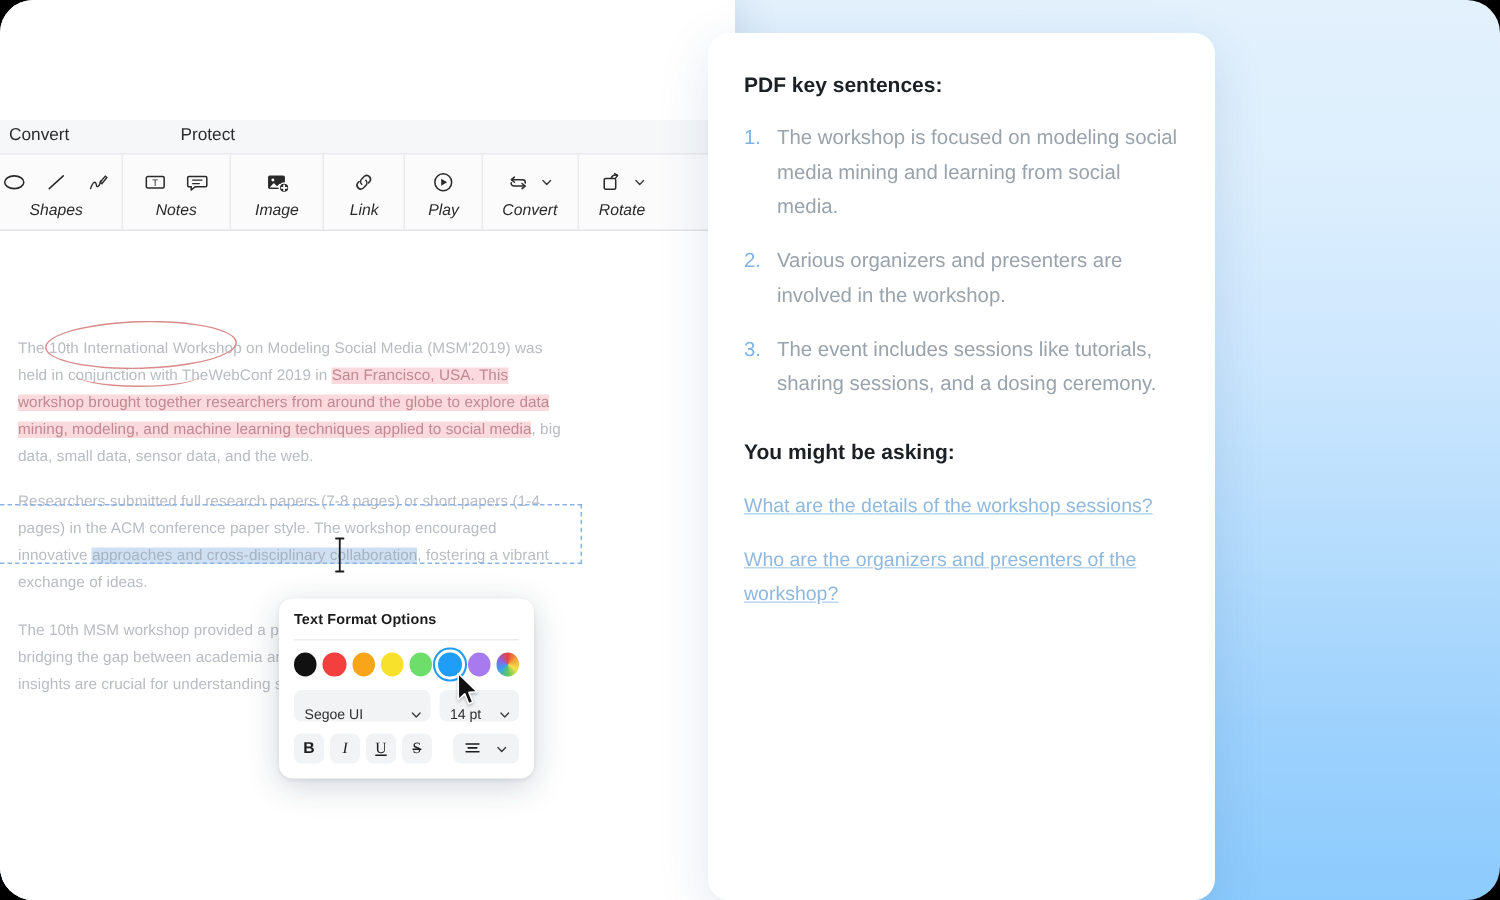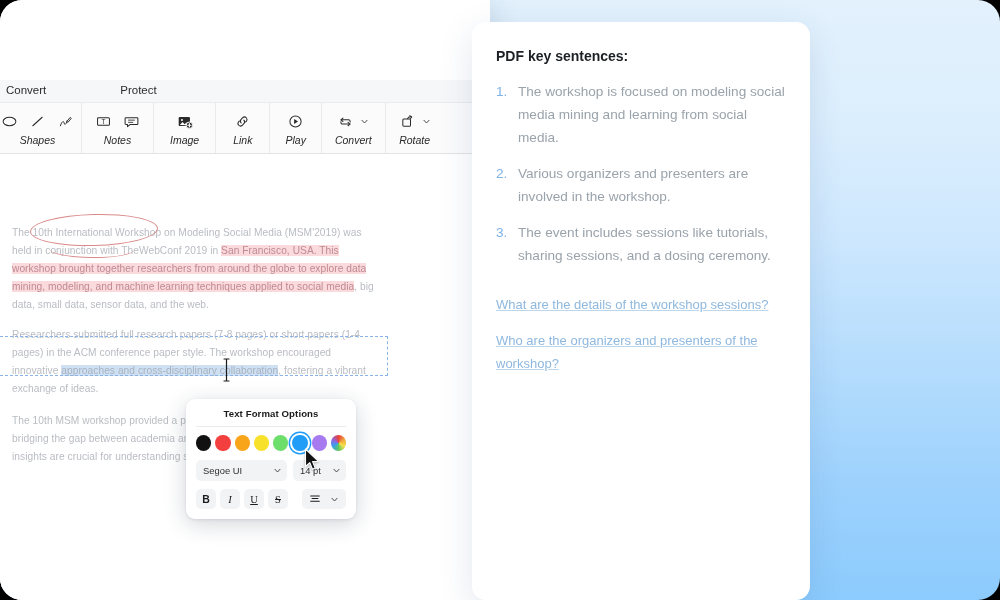--- a/index.html
+++ b/index.html
@@ -172,21 +172,20 @@
     border-radius: 9px;
     box-shadow: 0 5px 22px rgba(30,45,70,0.20), 0 1px 3px rgba(30,45,70,0.10);
     padding: 9px 10px 10px 10px;
   }
   #format-popup .popup-title {
     font-size: 9.6px;
     font-weight: bold;
     color: #1b1b1b;
     margin-bottom: 7px;
     letter-spacing: 0.1px;
-    text-align: center;
   }
   #format-popup .popup-divider {
     height: 1px; background: #ececef; margin: 0 0 8px 0;
   }
   .swatch-row { display: flex; gap: 4px; align-items: center; margin-bottom: 9px; }
   .swatch {
     width: 16px; height: 16px; border-radius: 50%;
     cursor: default; position: relative;
   }
   .swatch.selected {
@@ -196,21 +195,21 @@
     background: conic-gradient(#e8423a, #f2a73b, #f6e04b, #5ec85e,
                                #3aa0ee, #8f63e0, #e8423a);
   }
 
   .ctrl-row { display: flex; gap: 6px; margin-bottom: 8px; }
   .select-box {
     background: #f2f3f5;
     border-radius: 5px;
     height: 21px;
     display: flex;
-    align-items: center;
+    align-items: flex-end;
     justify-content: space-between;
     padding: 0 5px 0 7px;
     font-size: 9.4px;
     color: #2f2f2f;
     cursor: default;
   }
   #font-select { flex: 1 1 auto; }
   #size-select { width: 53px; }
 
   .btn-row { display: flex; gap: 4px; align-items: center; }
@@ -517,20 +516,21 @@
       <li>
         <span class="num">2.</span>
         <span>Various organizers and presenters are involved in the workshop.</span>
       </li>
       <li>
         <span class="num">3.</span>
         <span>The event includes sessions like tutorials, sharing sessions, and a dosing ceremony.</span>
       </li>
     </ol>
 
+    <div class="ai-heading">You might be asking:</div>
 
     <div class="ai-questions">
       <a class="ai-q">What are the details of the workshop sessions?</a>
       <a class="ai-q">Who are the organizers and presenters of the workshop?</a>
     </div>
 
   </div>
 
 </div>
 

